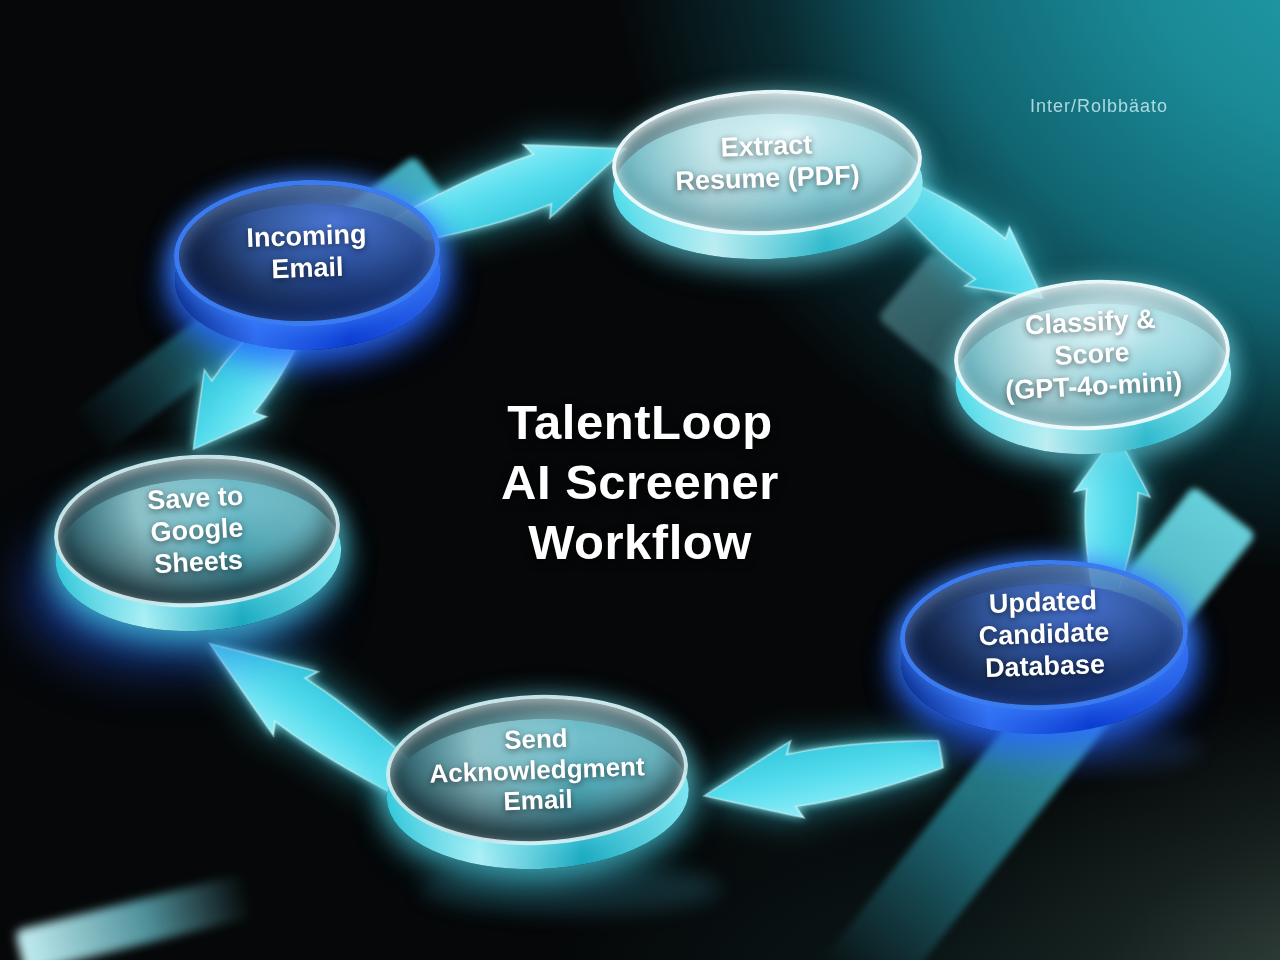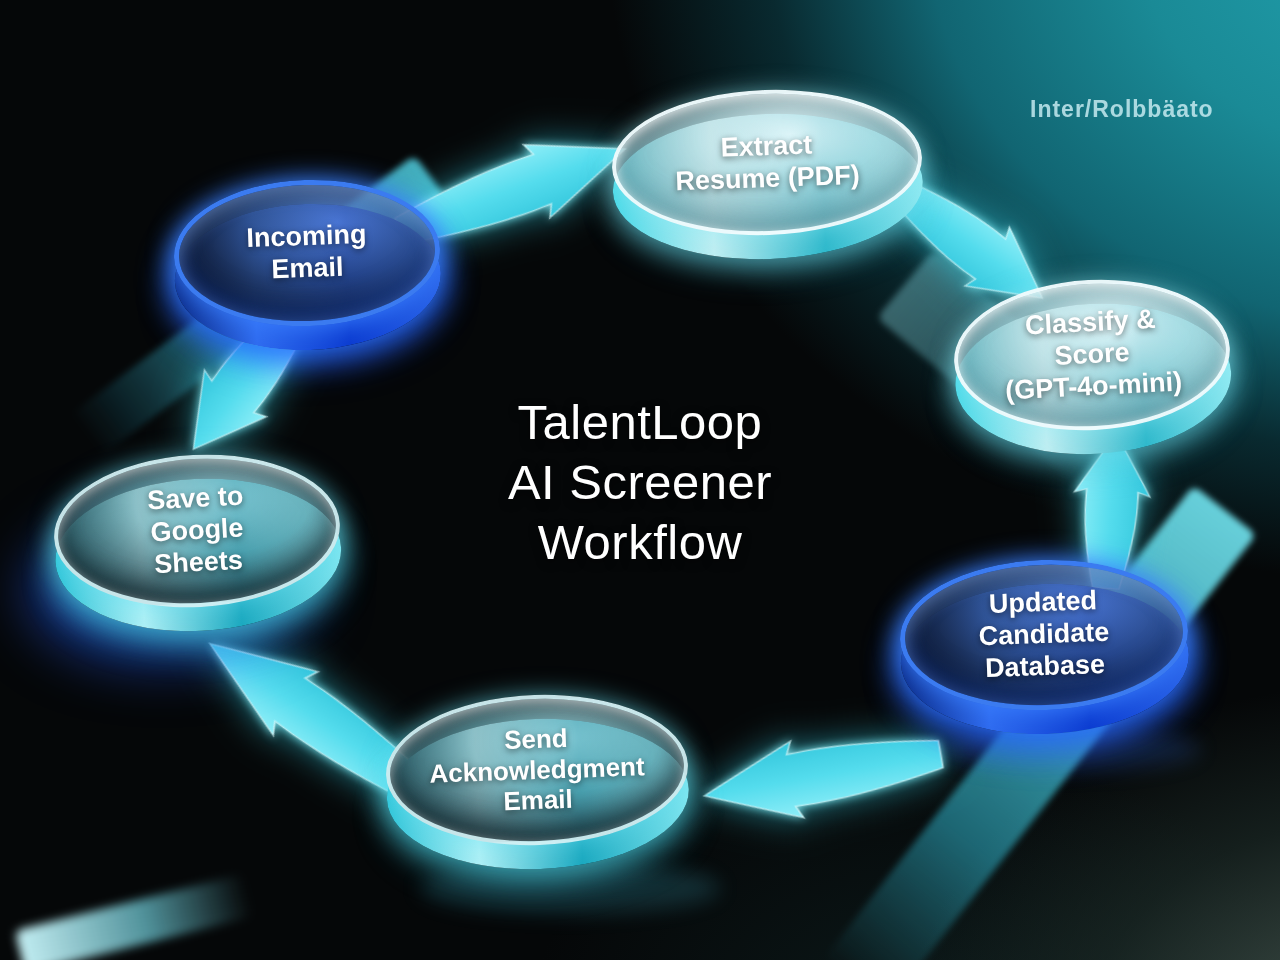--- a/index.html
+++ b/index.html
@@ -64,25 +64,25 @@
   .n-sendack .node-label{font-size:26px;}
   .n-save{left:54px;top:455px;width:286px;height:152px;transform:rotate(-3deg);}
   
   .ar-1{left:390px;top:148px;width:245px;height:84px;transform:rotate(-20deg);}
   .ar-2{left:882px;top:205px;width:180px;height:80px;transform:rotate(37deg);}
   .ar-3{left:1032px;top:470px;width:158px;height:82px;transform:rotate(-86deg);}
   .ar-4{left:700px;top:733px;width:245px;height:84px;transform:rotate(170deg);}
   .ar-5{left:183px;top:678px;width:272px;height:84px;transform:rotate(215deg);}
   .ar-6{left:156px;top:336px;width:182px;height:84px;transform:rotate(127deg);}
   
-  .title{position:absolute;left:435px;top:393px;width:410px;z-index:4;color:#fff;font-weight:400;
+  .title{position:absolute;left:435px;top:393px;width:410px;z-index:4;color:#fff;font-weight:700;
     font-size:49px;line-height:1.22;text-align:center;white-space:pre-line;letter-spacing:0.5px;
     text-shadow:0 3px 10px rgba(0,0,0,0.6);}
   .watermark{position:absolute;left:1030px;top:96px;z-index:4;color:rgba(198,234,240,0.85);
-    font-size:23px;font-weight:700;letter-spacing:1px;}
+    font-size:18px;font-weight:400;letter-spacing:1px;}
 </style>
 </head>
 <body>
 
 <div class="stage">
 
   <svg width="0" height="0" style="position:absolute">
     <defs>
       <linearGradient id="arrowGrad" x1="0" y1="0" x2="0" y2="1">
         <stop offset="0" stop-color="#8feef8"></stop>

